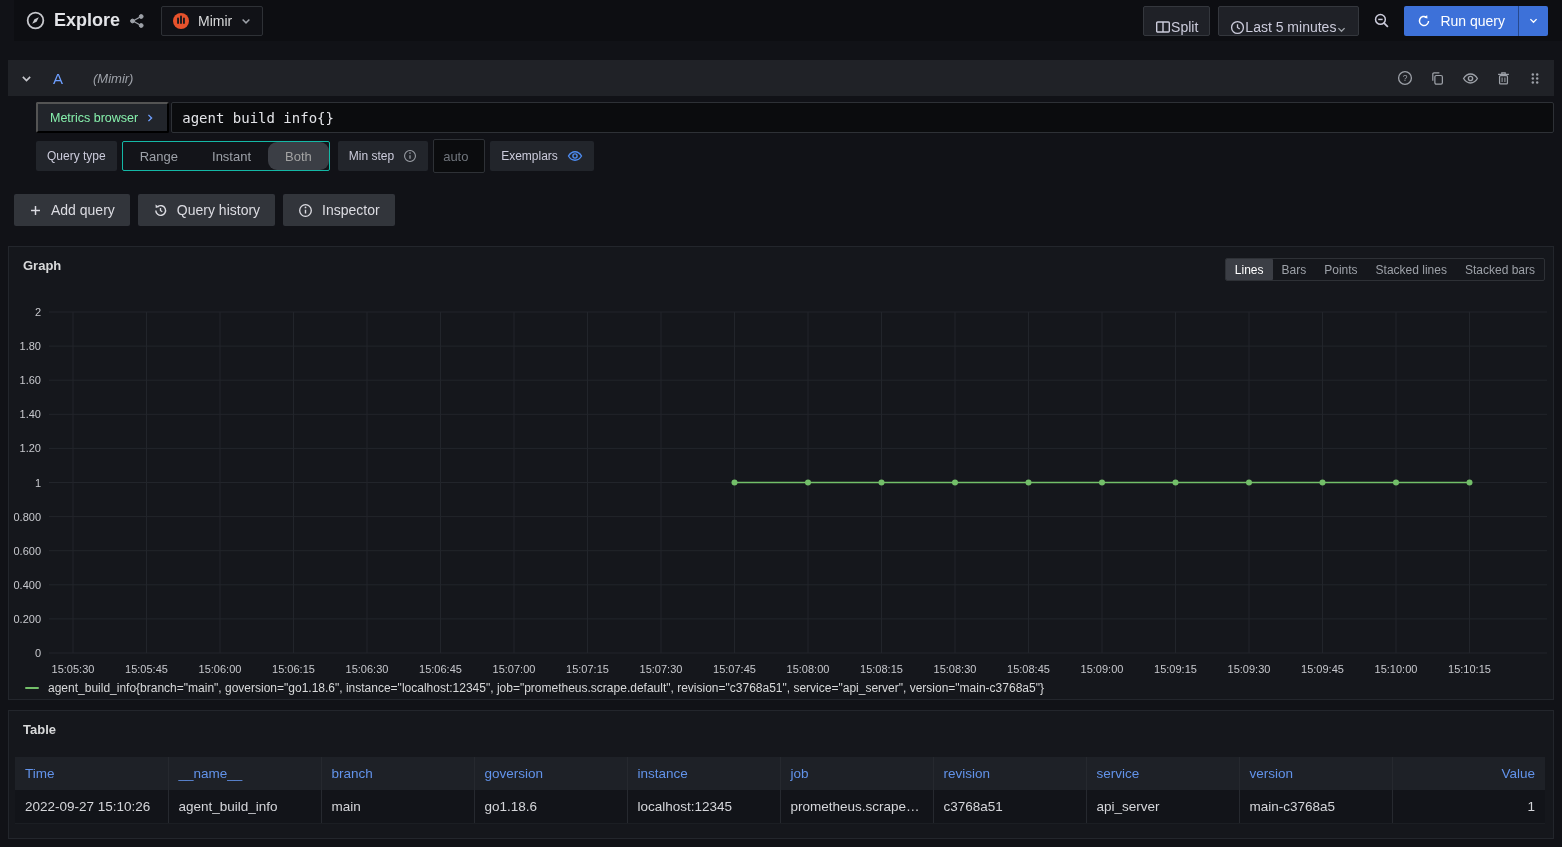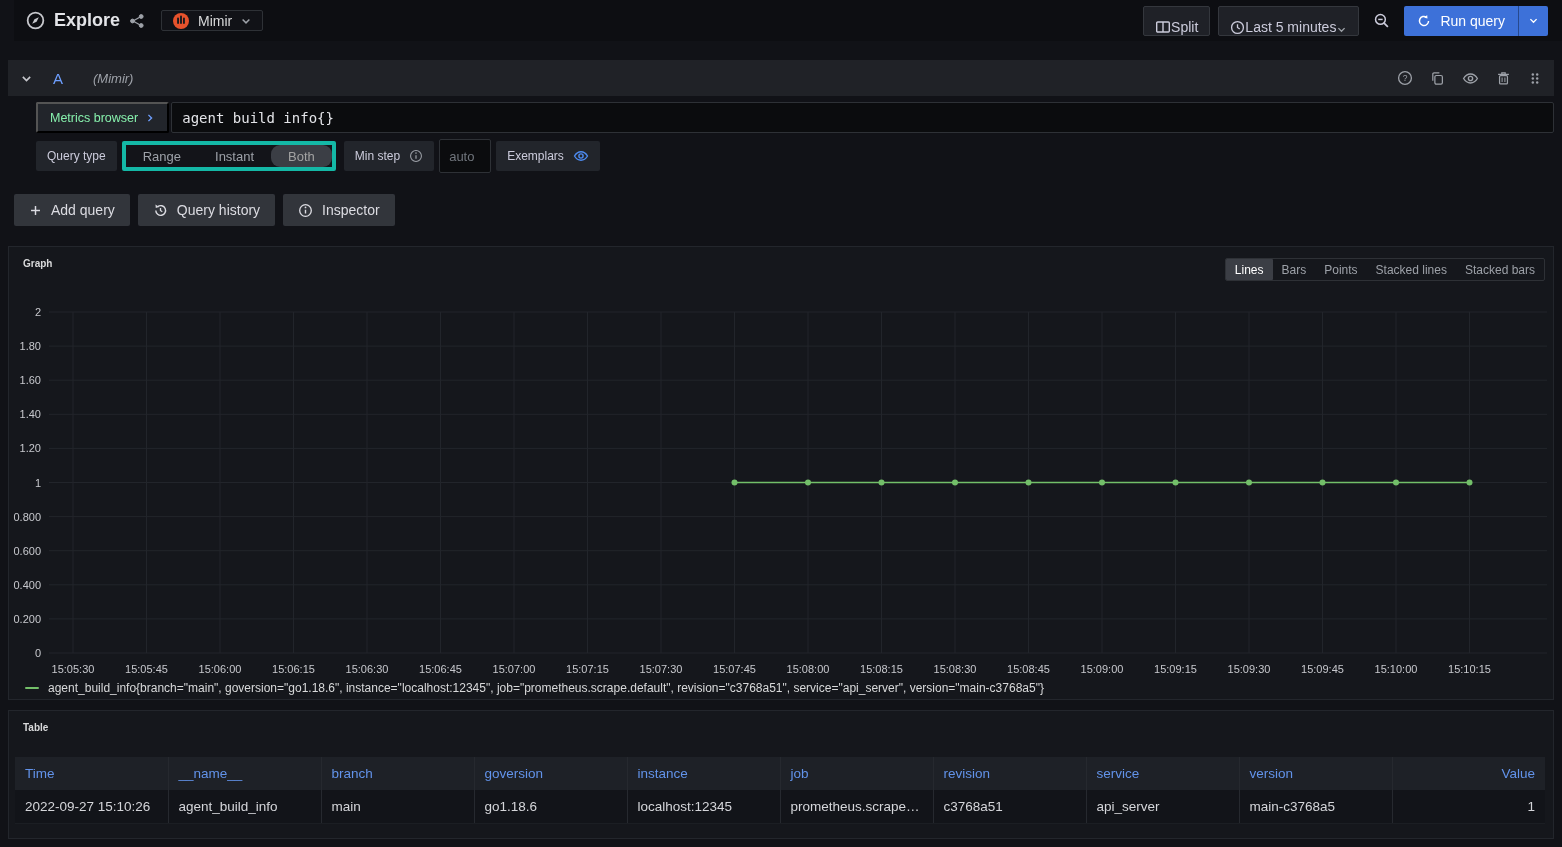--- a/index.html
+++ b/index.html
@@ -7,21 +7,21 @@
               font-family:"Liberation Sans", sans-serif; color:#d8d9da; }
   body { position:relative; }
   svg { display:block; }
 
   
   .topbar { position:absolute; top:0; left:0; right:0; height:41px;
             background:#0d0e12; display:flex; align-items:center; padding:0 14px 0 12px;margin-left:14px; }
   .brand { display:flex; align-items:center; gap:9px; }
   .app-title { font-size:18px; font-weight:600; color:#e3e4e8; }
   .icon-btn { background:none; border:none; color:#9da1a8; display:flex; align-items:center; cursor:pointer; }
-  .ds-picker { margin-left:16px; height:21px; border:1px solid #2e3136; border-radius:2px;
+  .ds-picker { margin-left:16px; height:30px; border:1px solid #2e3136; border-radius:2px;
                background:#111217; display:flex; align-items:center; gap:8px; padding:0 10px;
                color:#d8d9da; font-size:14px; font-weight:500; cursor:pointer; }
   .topbar-right { margin-left:auto; display:flex; align-items:center; gap:8px; }
   .tb-btn { height:30px; background:#1f2127; border:1px solid #34373d; border-radius:2px;
             color:#ccccdc; display:flex; align-items:flex-end; padding:0 11px;
             font-size:14px; font-weight:500; cursor:pointer; }
   .run-btn { height:30px; background:#3d71d9; border:none; color:#fff; display:flex;
              align-items:stretch; border-radius:2px; overflow:hidden; cursor:pointer; padding:0; }
   .run-main { display:flex; align-items:center; gap:9px; padding:0 13px; font-size:14px; font-weight:500; }
   .run-caret { display:flex; align-items:center; padding:0 9px; border-left:1px solid rgba(0,0,0,.35); }
@@ -34,35 +34,35 @@
   .q-icons { margin-left:auto; display:flex; align-items:center; gap:17px; color:#9da1a8; }
   .q-editor { margin:6px 0 0 28px; display:flex; gap:2px; }
   .metrics-browser { height:31px; background:#22252b; display:flex; align-items:center; gap:7px;
                      padding:0 12px; color:#86efac; font-size:12.5px; font-weight:500;
                      border-radius:2px; cursor:pointer; white-space:nowrap; }
   .q-input { flex:1; height:31px; background:#0b0c0e; border:1px solid #2e3136; color:#e3e4e8;
              font-family:"DejaVu Sans Mono", monospace; font-size:14px; padding:0 10px; border-radius:2px; }
   .q-options { margin:6px 0 0 28px; display:flex; align-items:center; gap:5px; }
   .opt-label { height:30px; background:#22252b; display:flex; align-items:center; gap:9px;
                padding:0 11px; color:#ccccdc; font-size:12px; font-weight:500; border-radius:2px; }
-  .radio-group { height:30px; display:flex; align-items:stretch; border:4px solid #14b8a6;
+  .radio-group { height:30px; display:flex; align-items:stretch; border:1px solid #14b8a6;
                  border-radius:2px; background:#131419; margin-right:3px; }
   .radio-item { display:flex; align-items:center; padding:0 17px; color:#9da1a8; font-size:13px; cursor:pointer; }
   .radio-item.selected { background:#3b3e45; color:#a3a3a3; font-weight:500; border-radius:9px; }
   .mini-input { width:52px; height:30px; background:#0b0c0e; border:1px solid #2e3136;
                 color:#70757c; font-size:13px; padding:16px 9px; border-radius:2px;
                 font-family:"Liberation Sans", sans-serif; }
   .q-actions { margin:21px 0 0 6px; display:flex; gap:8px; }
   .action-btn { height:32px; background:#32353b; border:none; border-radius:2px; color:#dcdce2;
                 display:flex; align-items:center; gap:9px; padding:0 15px; font-size:14px;
                 font-weight:500; cursor:pointer; }
 
   
   .panel { position:absolute; left:8px; right:8px; background:#15171c; border:1px solid #23262c; }
-  .panel-title { position:absolute; top:11px; left:14px; font-size:10px; font-weight:600; color:#d8d9da; }
+  .panel-title { position:absolute; top:11px; left:14px; font-size:13px; font-weight:600; color:#d8d9da; }
 
   .graph-panel { top:246px; height:454px; }
   .mode-toggle { position:absolute; top:11px; right:8px; height:23px; display:flex;
                  align-items:stretch; border:1px solid #2e3136; border-radius:2px; background:#15171c; }
   .mode-item { display:flex; align-items:center; padding:0 9px; font-size:12px; font-weight:500;
                color:#9da1a8; cursor:pointer; }
   .mode-item.selected { background:#3b3e45; color:#fff; border-radius:1px; }
   .chart-svg { position:absolute; left:0; top:58px; }
   .legend { position:absolute; left:16px; top:434px; display:flex; align-items:center; gap:9px;
             font-size:12px; color:#d8d9da; cursor:pointer; }

